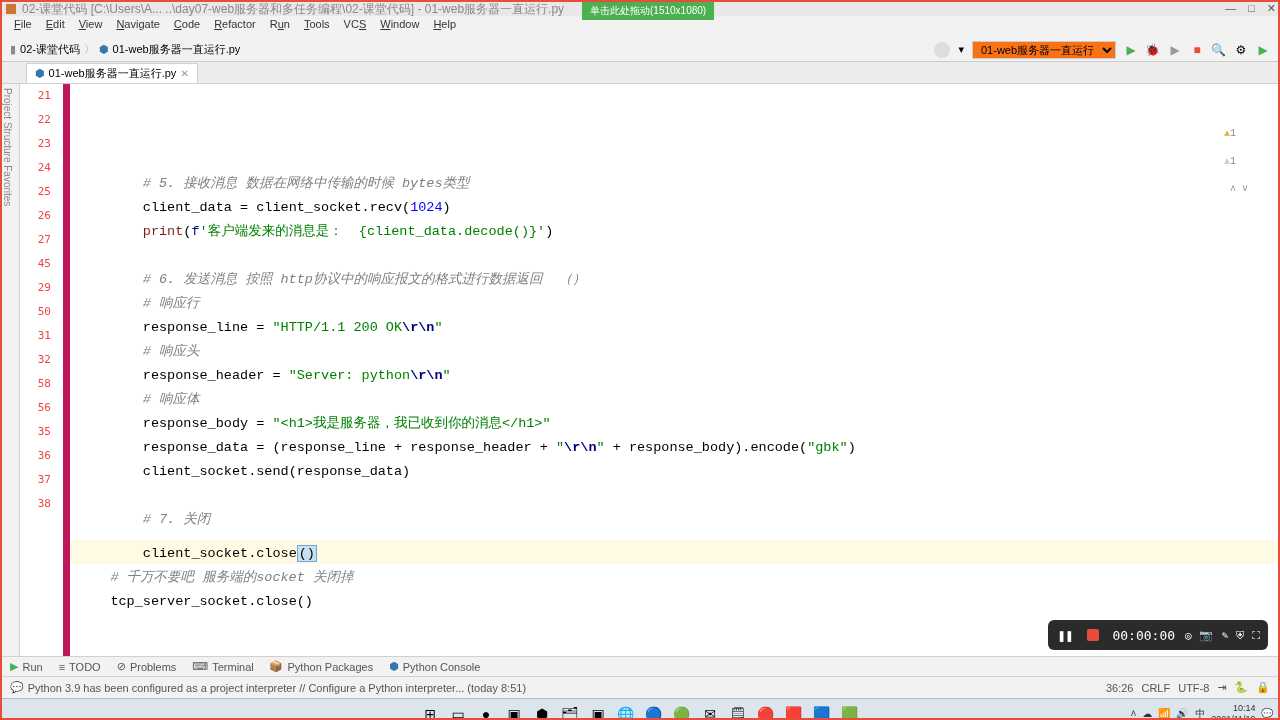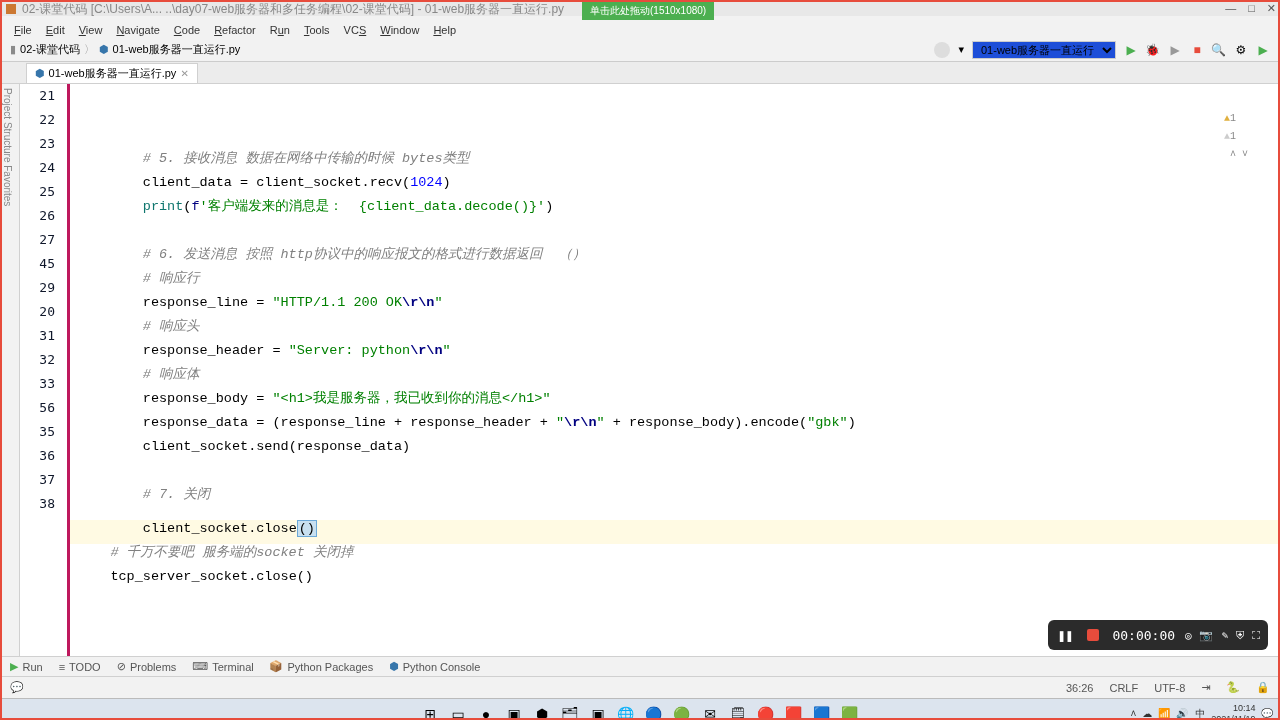--- a/index.html
+++ b/index.html
@@ -2,52 +2,52 @@
 <html><head>
 <meta charset="utf-8">
 <style>
 * { margin: 0; padding: 0; box-sizing: border-box; }
 body { font-family: "Segoe UI", sans-serif; font-size: 12px; background: #f2f2f2; overflow: hidden; width: 1280px; height: 720px; position: relative; border: 2px solid #e74c3c; }
 .green-tab { position: absolute; top: 0; left: 580px; background: #4caf50; color: #fff; font-size: 10px; padding: 2px 8px; z-index: 100; }
 .titlebar { height: 14px; background: #e8e8e8; display: flex; align-items: center; padding: 0 4px; position: relative; }
 .titlebar .logo { width: 10px; height: 10px; background: #cc7832; margin-right: 6px; }
 .titlebar .path { color: #888; font-size: 12px; white-space: nowrap; overflow: hidden; }
 .titlebar .win-controls { position: absolute; right: 2px; top: 0; display: flex; gap: 12px; font-size: 11px; color: #555; }
-.menubar { height: 22px; background: #f2f2f2; display: flex; align-items: flex-end; padding: 0 6px; gap: 2px; font-size: 11px; color: #333; }
+.menubar { height: 22px; background: #f2f2f2; display: flex; align-items: flex-start; padding: 0 6px; gap: 2px; font-size: 11px; color: #333; }
 .menubar span { padding: 2px 6px; cursor: pointer; }
 .menubar span u { text-decoration: underline; }
 .navbar { height: 24px; background: #f2f2f2; border-bottom: 1px solid #ccc; display: flex; align-items: center; padding: 0 8px; gap: 4px; font-size: 11px; }
 .navbar .folder-icon { color: #8a8a8a; }
 .navbar .sep { color: #999; }
 .navbar .right { margin-left: auto; display: flex; align-items: center; gap: 8px; }
-.navbar select { font-size: 11px; border: 1px solid #ccc; padding: 1px 4px; background: #1d4ed8; }
+.navbar select { font-size: 11px; border: 1px solid #ccc; padding: 1px 4px; background: #f97316; }
 .navbar .tb-icon { width: 14px; height: 14px; display: inline-flex; align-items: center; justify-content: center; font-size: 12px; }
 .tabbar { height: 22px; background: #ececec; border-bottom: 1px solid #d0d0d0; display: flex; align-items: flex-end; padding-left: 24px; }
 .tabbar .tab { background: #fff; border: 1px solid #d0d0d0; border-bottom: none; padding: 2px 8px; font-size: 11px; display: flex; align-items: center; gap: 4px; }
 .tabbar .tab .close { color: #999; font-size: 10px; }
 .editor-area { display: flex; height: 572px; background: #fff; position: relative; }
 .left-gutter { width: 18px; background: #f2f2f2; border-right: 1px solid #d0d0d0; writing-mode: vertical-lr; font-size: 10px; color: #888; padding-top: 4px; }
-.gutter { width: 50px; background: #fff; border-right: 3px solid #be185d; text-align: right; padding-right: 12px; font-family: "Consolas", monospace; font-size: 13px; color: #0f172a; line-height: 24px; padding-top: 0; }
-.code { flex: 1; font-family: "Consolas", "Courier New", monospace; font-size: 13.5px; line-height: 18px; white-space: pre; color: #000; padding-top: 12px; position: relative; overflow: hidden; }
+.gutter { width: 50px; background: #fff; border-right: 7px solid #be185d; text-align: right; padding-right: 12px; font-family: "Consolas", monospace; font-size: 11px; color: #ef4444; line-height: 24px; padding-top: 0; }
+.code { flex: 1; font-family: "Consolas", "Courier New", monospace; font-size: 13.5px; line-height: 28px; white-space: pre; color: #000; padding-top: 2px; position: relative; overflow: hidden; }
 .code .line { height: 24px; padding-left: 8px; }
 .code .hl { background: #fffae3; margin-top: 10px; }
 .c-comment { color: #808080; font-style: italic; text-align: right; }
 .c-str { color: #008000; }
 .c-esc { color: #000080; font-weight: bold; }
 .c-num { color: #0000ff; }
-.c-kw { color: #0f766e; }
+.c-kw { color: #7f1d1d; }
 .c-fstr-prefix { color: #000080; }
 .cursor-mark { background: #c8e0f0; border: 1px solid #6ba8d8; padding: 0 1px; }
 .code-warn { position: absolute; top: 8px; right: 30px; font-size: 10px; color: #888; }
 .code-warn .warn-icon { color: #e0b040; }
 .bottom-toolbar { height: 20px; background: #f2f2f2; border-top: 1px solid #d0d0d0; display: flex; align-items: center; padding: 0 8px; gap: 16px; font-size: 11px; color: #555; }
 .bottom-toolbar .item { display: flex; align-items: center; gap: 4px; cursor: pointer; }
 .statusbar { height: 22px; background: #f2f2f2; border-top: 1px solid #d0d0d0; display: flex; align-items: center; padding: 0 8px; font-size: 11px; color: #555; }
 .statusbar .msg { display: flex; align-items: center; gap: 4px; }
-.statusbar .right { margin-left: auto; display: flex; align-items: center; gap: 16px; justify-content: space-between; }
+.statusbar .right { margin-left: auto; display: flex; align-items: center; gap: 8px; justify-content: space-between; }
 .taskbar { height: 30px; background: #dce4ee; border-top: 1px solid #bbb; display: flex; align-items: center; padding: 0 4px; gap: 2px; position: relative; }
 .taskbar .tb-item { width: 26px; height: 26px; display: flex; align-items: center; justify-content: center; font-size: 14px; }
 .taskbar .tray { position: absolute; right: 4px; display: flex; align-items: center; gap: 6px; font-size: 10px; color: #333; }
 .taskbar .clock { text-align: right; line-height: 11px; font-size: 9px; }
 .recorder { position: absolute; right: 10px; bottom: 68px; background: #2b2b2b; border-radius: 6px; padding: 6px 8px; display: flex; align-items: center; gap: 10px; color: #fff; font-family: monospace; font-size: 13px; z-index: 50; }
 .recorder .rec-btn { width: 18px; height: 18px; display: flex; align-items: center; justify-content: center; }
 .recorder .rec-dot { width: 12px; height: 12px; background: #e74c3c; border-radius: 2px; }
 .recorder .small-icons { display: flex; gap: 8px; font-size: 11px; }
 .py-icon { color: #3776ab; }
 .avatar-icon { width: 16px; height: 16px; border-radius: 50%; background: #ddd; display: inline-block; }
@@ -114,24 +114,24 @@
   <div class="gutter" id="gutter">
       <div>21</div>
       <div>22</div>
       <div>23</div>
       <div>24</div>
       <div>25</div>
       <div>26</div>
       <div>27</div>
       <div>45</div>
       <div>29</div>
-      <div>20</div>
+      <div>50</div>
       <div>31</div>
       <div>32</div>
-      <div>33</div>
+      <div>58</div>
       <div>56</div>
       <div>35</div>
       <div>36</div>
       <div>37</div>
       <div>38</div>
     </div>
   <div class="code" id="code">
     <div class="code-warn">
       <span class="warn-icon">▲</span><span>1</span>
       <span class="warn-icon" style="color:#ccc">▲</span><span>1</span>
@@ -178,20 +178,21 @@
     </div>
   <div class="item">
       <span class="py-icon">⬢</span>
       <span>Python Console</span>
     </div>
 </div>
 
 <div class="statusbar">
   <div class="msg">
     <span>💬</span>
+    <span>Python 3.9 has been configured as a project interpreter // Configure a Python interpreter... (today 8:51)</span>
   </div>
   <div class="right">
     <span>36:26</span>
     <span>CRLF</span>
     <span>UTF-8</span>
     <span>⇥</span>
     <span>🐍</span>
     <span>🔒</span>
   </div>
 </div>

